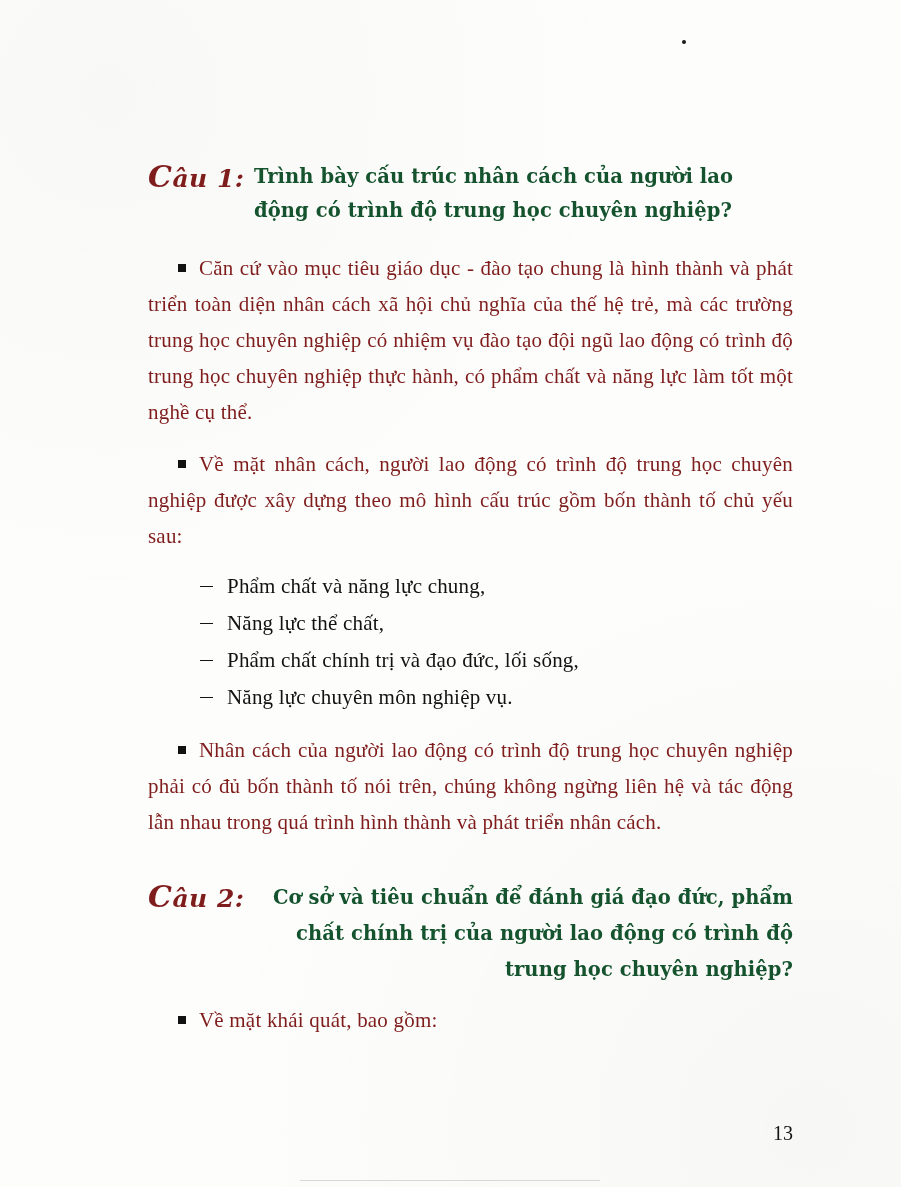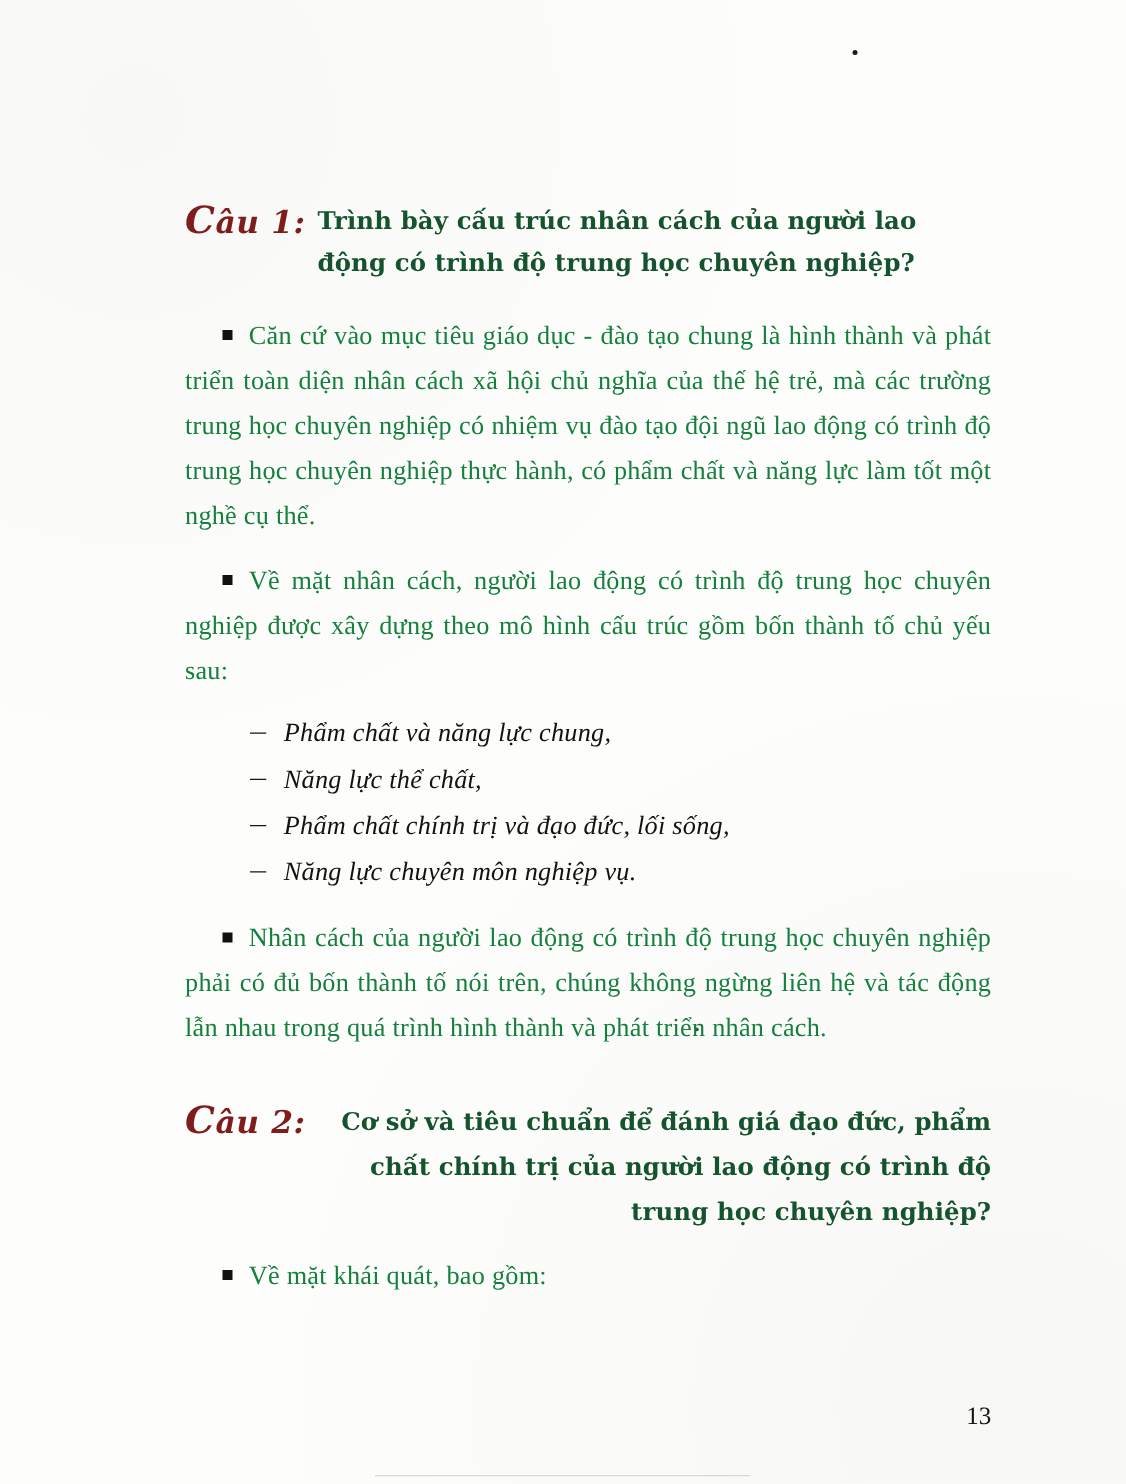--- a/index.html
+++ b/index.html
@@ -83,42 +83,41 @@
     color: #14532d;
   }
 
   
   .para {
     font-size: 21px;
     line-height: 36px;
     text-align: justify;
     text-justify: inter-word;
     margin: 16px 0 0 0;
-    color: #15803d;
+    color: #7f1d1d;
     letter-spacing: 0.2px;
   }
   .para.first {
     margin-top: 22px;
   }
   .para .sqbullet {
     display: inline-block;
     width: 8px;
     height: 8px;
     background: #111;
     vertical-align: 3px;
     margin-left: 30px;
     margin-right: 13px;
   }
 
   
   .dash-list {
     margin: 14px 0 0 0;
     padding: 0;
     list-style: none;
-    font-style: italic;
   }
   .dash-list li {
     font-size: 21px;
     line-height: 37px;
     color: #121212;
     padding-left: 52px;
     position: relative;
     letter-spacing: 0.2px;
   }
   .dash-list li .dash {

